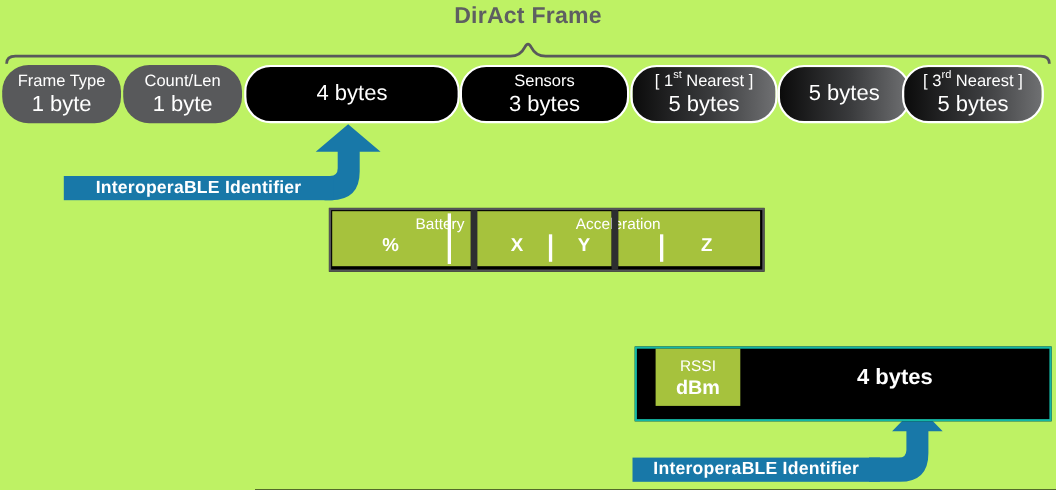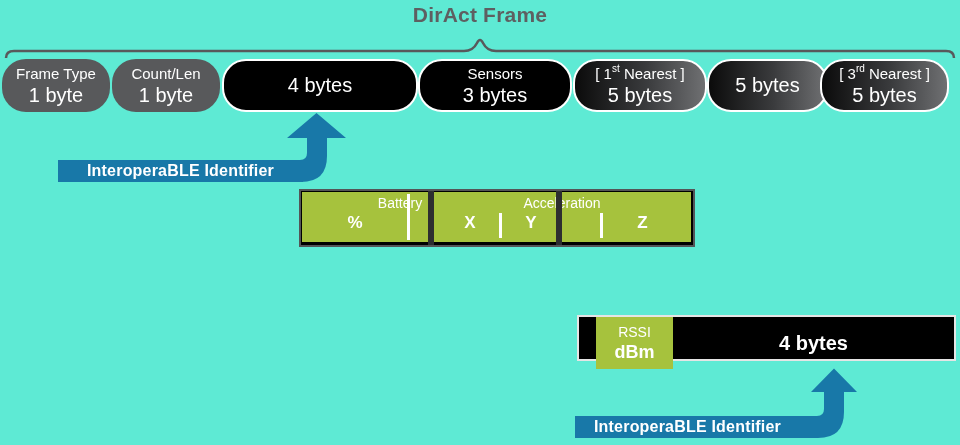--- a/index.html
+++ b/index.html
@@ -1,16 +1,16 @@
 <!DOCTYPE html>
 <html><head>
 <meta charset="utf-8">
 <style>
   html,body{margin:0;padding:0;background:#000;}
-  .stage{position:relative;width:960px;height:445px;background:#5eead4;overflow:hidden;
+  .stage{position:relative;width:960px;height:445px;background:#bef264;overflow:hidden;
          font-family:"Liberation Sans",sans-serif;-webkit-font-smoothing:antialiased;}
   .title{position:absolute;left:0;top:3px;width:960px;text-align:center;
          font-size:21px;font-weight:bold;color:#5e5f61;letter-spacing:.2px;}
   .overlay{position:absolute;left:0;top:0;width:960px;height:445px;pointer-events:none;}
 
   
   .seg{position:absolute;top:59px;height:53px;box-sizing:border-box;display:flex;
        flex-direction:column;align-items:center;justify-content:center;color:#fff;border-radius:24px;}
   .seg.gray{background:#58595B;}
   .seg.blackbox{background:#000;border:2px solid #fff;}
@@ -22,22 +22,22 @@
   
   .gcontainer{position:absolute;left:299px;top:189px;width:396px;height:58px;
               box-sizing:border-box;border:2px solid #545557;background:#000;}
   .gbox{position:absolute;top:1px;height:50px;background:#A6C23D;z-index:0;}
   .glabel{font-size:14px;line-height:16px;color:#fff;text-align:center;position:absolute;}
   .gval{font-size:17px;font-weight:bold;color:#fff;text-align:center;position:absolute;}
   .vline{position:absolute;background:#fff;width:3px;}
   .gapstrip{position:absolute;top:0;height:54px;width:6px;background:#2d2e30;z-index:2;}
 
   
-  .pcontainer{position:absolute;left:577px;top:315px;width:379px;height:46px;
-              box-sizing:border-box;border:2px solid #e5e5e5;background:#000;}
+  .pcontainer{position:absolute;left:577px;top:315px;width:379px;height:68px;
+              box-sizing:border-box;border:2px solid #14b8a6;background:#000;}
   .rssibox{position:absolute;left:17px;top:0;width:77px;height:52px;background:#A6C23D;
            display:flex;flex-direction:column;align-items:center;justify-content:center;color:#fff;}
   .rssibox .lbl{font-size:14px;line-height:17px;}
   .rssibox .sz{font-size:18px;line-height:22px;font-weight:bold;}
   .peersec{position:absolute;left:94px;right:0;top:0;height:52px;display:flex;flex-direction:column;
            align-items:center;justify-content:center;color:#fff;}
   .peersec .lbl{font-size:15px;line-height:19px;}
   .peersec .sz{font-size:20px;line-height:24px;font-weight:bold;}
 
   

